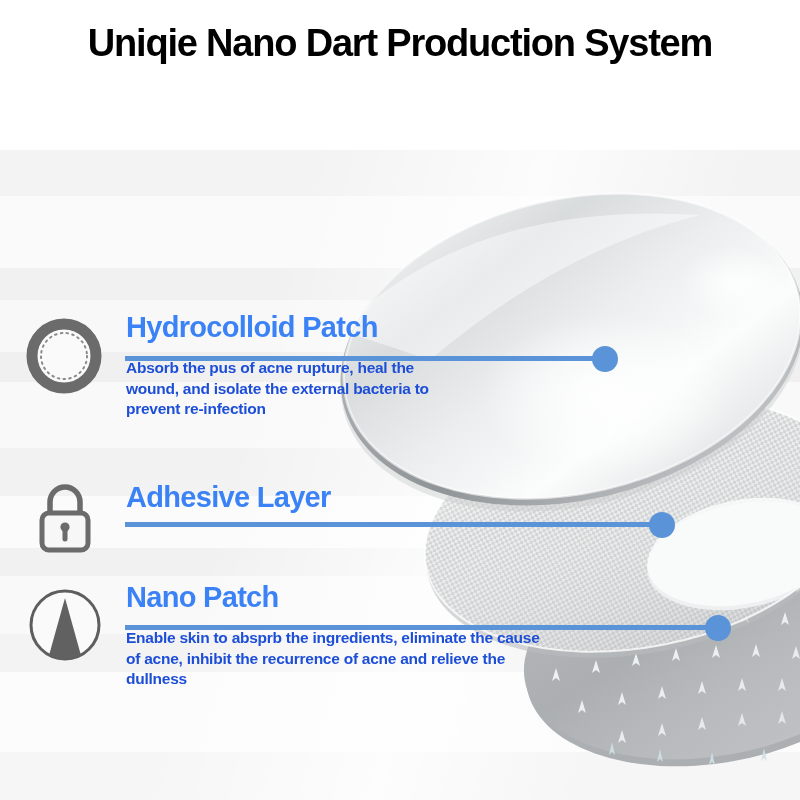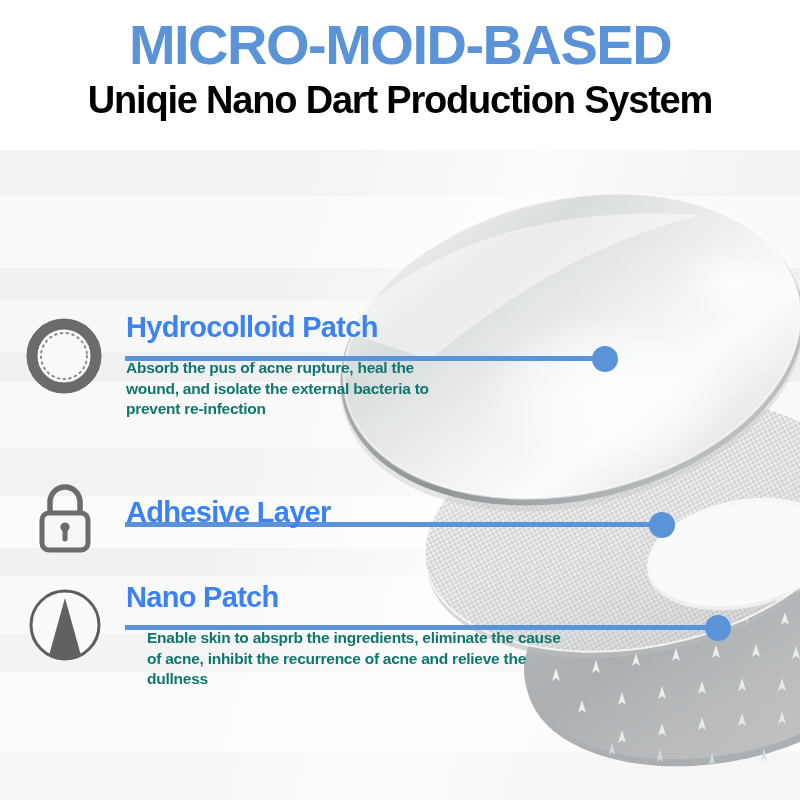--- a/index.html
+++ b/index.html
@@ -92,21 +92,21 @@
     font-weight: bold;
     color: #3b82f6;
     letter-spacing: -0.7px;
     line-height: 1.05;
     white-space: nowrap;
   }
   .f-desc {
     margin-top: 6px;
     font-size: 15.5px;
     font-weight: bold;
-    color: #0f766e;
+    color: #1d4ed8;
     line-height: 1.32;
     letter-spacing: -0.25px;
   }
 
   
   .connector { position: absolute; z-index: 28; }
   .conn-line {
     position: absolute;
     height: 5px;
     background: #5b93d8;
@@ -236,21 +236,20 @@
           <ellipse cx="600" cy="380" rx="150" ry="95" fill="url(#glossHi)"></ellipse>
           <ellipse cx="690" cy="300" rx="95" ry="62" fill="url(#glossHi2)"></ellipse>
           <path d="M340,330 Q470,200 700,215 Q560,250 430,360 Z" fill="#ffffff" opacity="0.45"></path>
         </g>
         <ellipse cx="572" cy="346" rx="232" ry="147" transform="rotate(-13 572 346)" fill="none" stroke="#ffffff" stroke-width="2.5" opacity="0.6"></ellipse>
       </g>
     </svg>
   </div>
 
   <div class="header">
-    <div class="title">MICRO-MOID-BASED</div>
     <div class="subtitle">Uniqie Nano Dart Production System</div>
   </div>
 
   <div class="connector" style="left:125px; top:356px; width:495px;">
     <div class="conn-line" style="width:483px;"></div>
     <div class="conn-dot" style="left:467px;"></div>
   </div>
 
   <div class="connector" style="left:125px; top:522px; width:552px;">
     <div class="conn-line" style="width:540px;"></div>
@@ -278,37 +277,37 @@
 
   <div class="feature" style="left:26px; top:478px; width:470px;">
     <div class="f-icon" style="top:2px; left:8px;">
       <svg width="62" height="76" viewBox="0 0 62 76">
         <path d="M16,34 V22 a15,15 0 0 1 30,0 V34" fill="none" stroke="#6b6b6b" stroke-width="5.5" stroke-linecap="round"></path>
         <rect x="8" y="33" width="46" height="37" rx="7" fill="#f7f7f7" stroke="#6b6b6b" stroke-width="5"></rect>
         <circle cx="31" cy="47" r="4.6" fill="#6b6b6b"></circle>
         <path d="M31,49 l0,10" stroke="#6b6b6b" stroke-width="5" stroke-linecap="round"></path>
       </svg>
     </div>
-    <div class="f-body" style="top:19px;">
+    <div class="f-body" style="top:4px;">
       <div class="f-title">Adhesive Layer</div>
     </div>
   </div>
 
   <div class="feature" style="left:26px; top:582px; width:470px;">
     <div class="f-icon" style="top:4px;">
       <svg width="78" height="78" viewBox="0 0 78 78">
         <circle cx="39" cy="39" r="34" fill="#fafafa" stroke="#5e5e5e" stroke-width="3"></circle>
         <clipPath id="dartClip">
             <circle cx="39" cy="39" r="34"></circle>
           </clipPath>
         <g clip-path="url(#dartClip)">
           <path d="M39,12 L56,73 L22,73 Z" fill="#616161"></path>
         </g>
       </svg>
     </div>
     <div class="f-body">
       <div class="f-title">Nano Patch</div>
-      <div class="f-desc" style="margin-top:16px; width:420px;margin-left:21px;">Enable skin to absprb the ingredients, eliminate the cause of acne, inhibit the recurrence of acne and relieve the dullness</div>
+      <div class="f-desc" style="margin-top:16px; width:420px;">Enable skin to absprb the ingredients, eliminate the cause of acne, inhibit the recurrence of acne and relieve the dullness</div>
     </div>
   </div>
 
   <div class="bg-sheen"></div>
 </div>
 
 </body></html>

